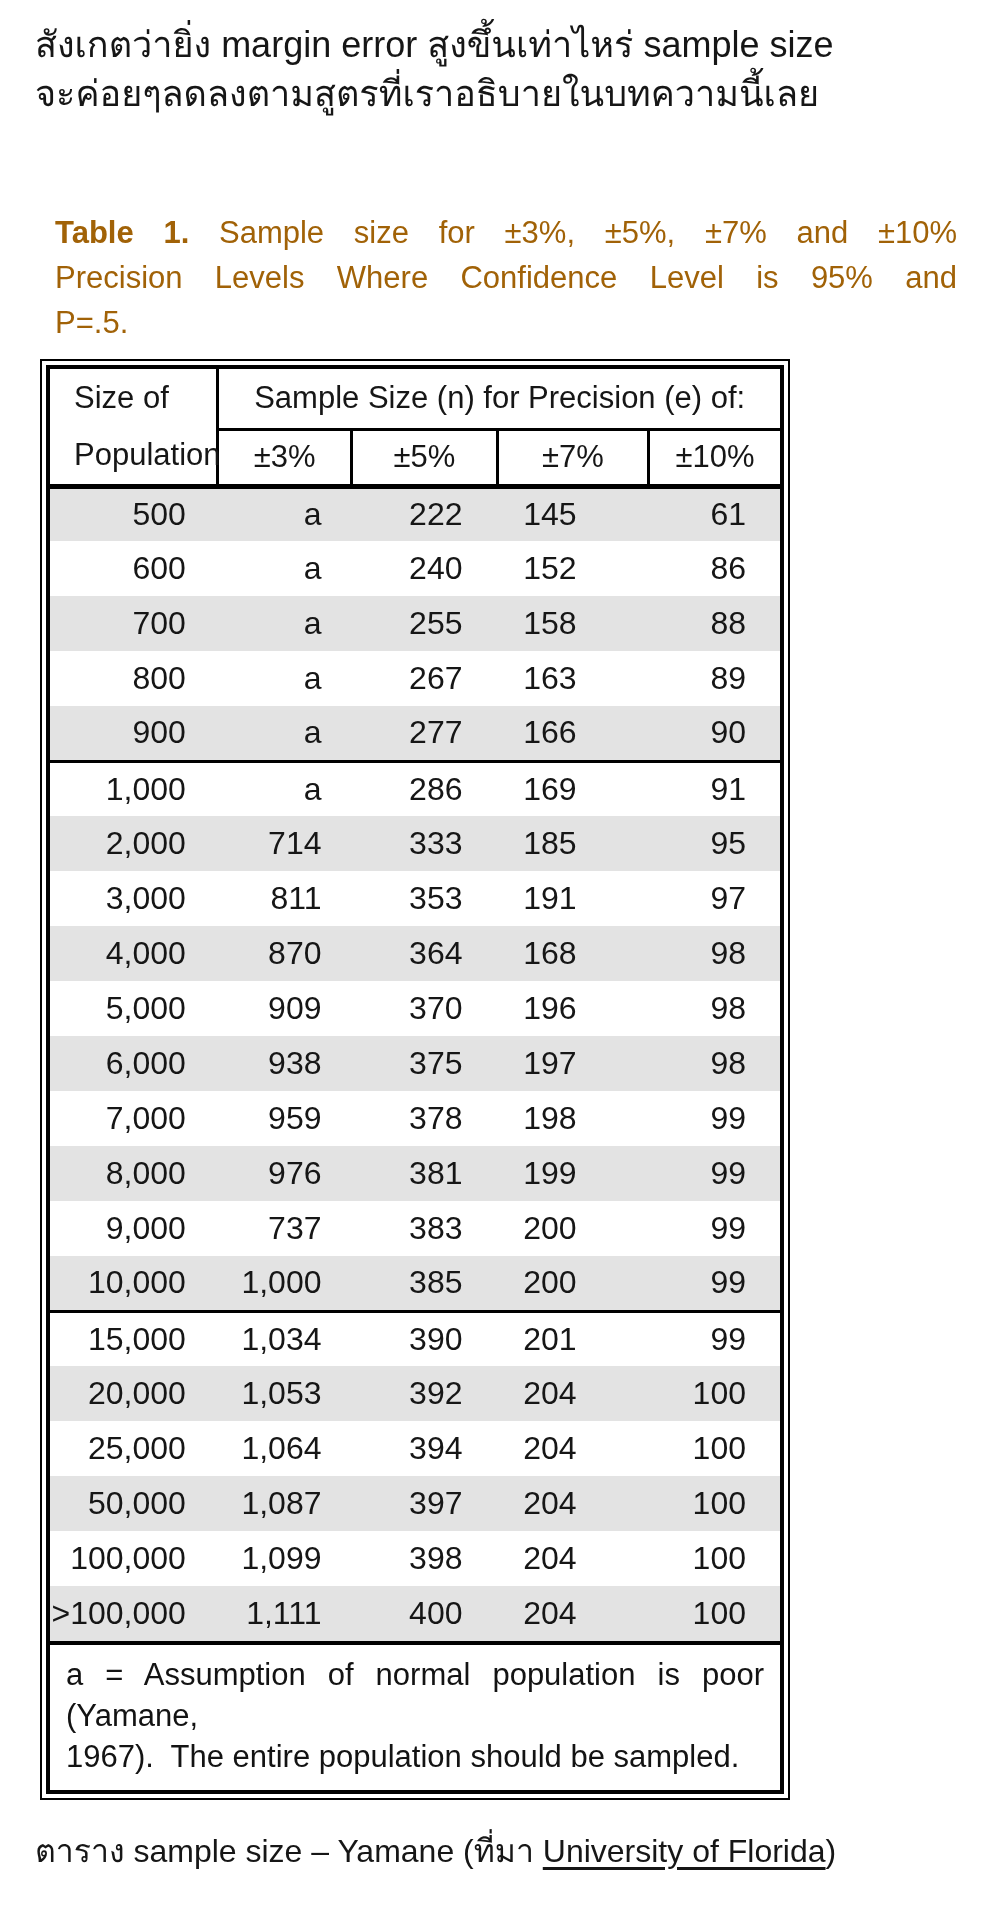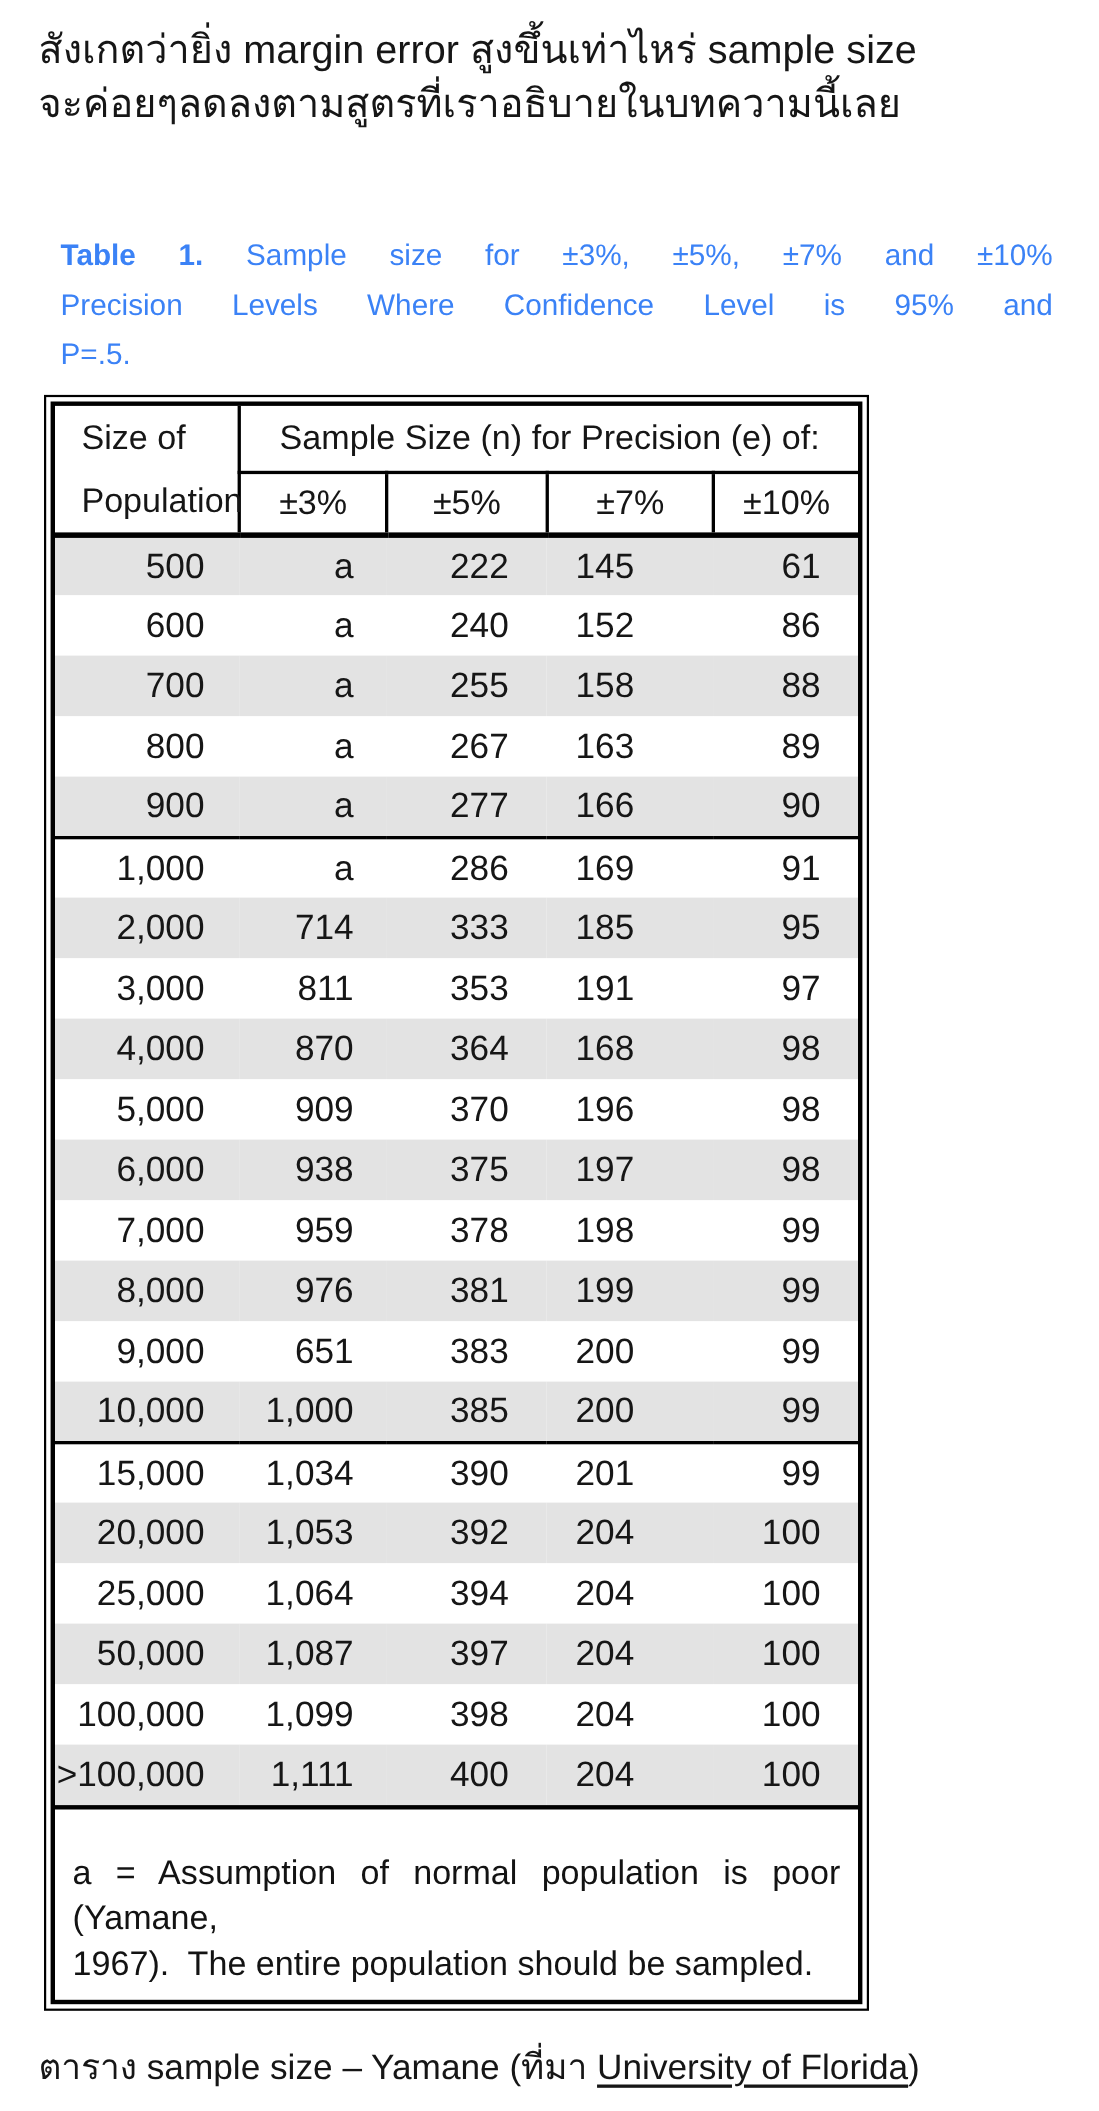--- a/index.html
+++ b/index.html
@@ -16,23 +16,23 @@
     padding: 20px 20px 0 35px;
     font-size: 36px;
     line-height: 49px;
     color: #161616;
   }
 
   
   .table-title {
     margin: 92px 42px 0 55px;
     width: 902px;
-    font-size: 27px;
+    font-size: 31px;
     line-height: 45px;
-    color: #3b82f6;
+    color: #a16207;
   }
   .title-line {
     text-align: justify;
     text-align-last: justify;
   }
   .title-line.last {
     text-align: left;
     text-align-last: left;
   }
   .title-label { font-weight: bold; }
@@ -102,21 +102,21 @@
   tbody tr.section td { border-top: 3px solid #000; }
 
   
   .footnote {
     border-top: 4px solid #000;
     font-size: 31px;
     line-height: 41px;
     padding: 9px 16px 13px 16px;
     color: #131313;
   }
-  .fn-line1 { text-align: justify; text-align-last: justify; margin-top: 28px; }
+  .fn-line1 { text-align: justify; text-align-last: justify; }
   .fn-line2 { white-space: pre-wrap; }
 
   
   .caption {
     margin: 26px 20px 0 35px;
     font-size: 32px;
     line-height: 50px;
     color: #161616;
   }
   .caption .prefix { white-space: pre-wrap; }
@@ -255,21 +255,21 @@
   </tr>
           <tr class="striped">
     <td>8,000</td>
     <td>976</td>
     <td>381</td>
     <td>199</td>
     <td>99</td>
   </tr>
           <tr>
     <td>9,000</td>
-    <td>651</td>
+    <td>737</td>
     <td>383</td>
     <td>200</td>
     <td>99</td>
   </tr>
           <tr class="striped">
     <td>10,000</td>
     <td>1,000</td>
     <td>385</td>
     <td>200</td>
     <td>99</td>

